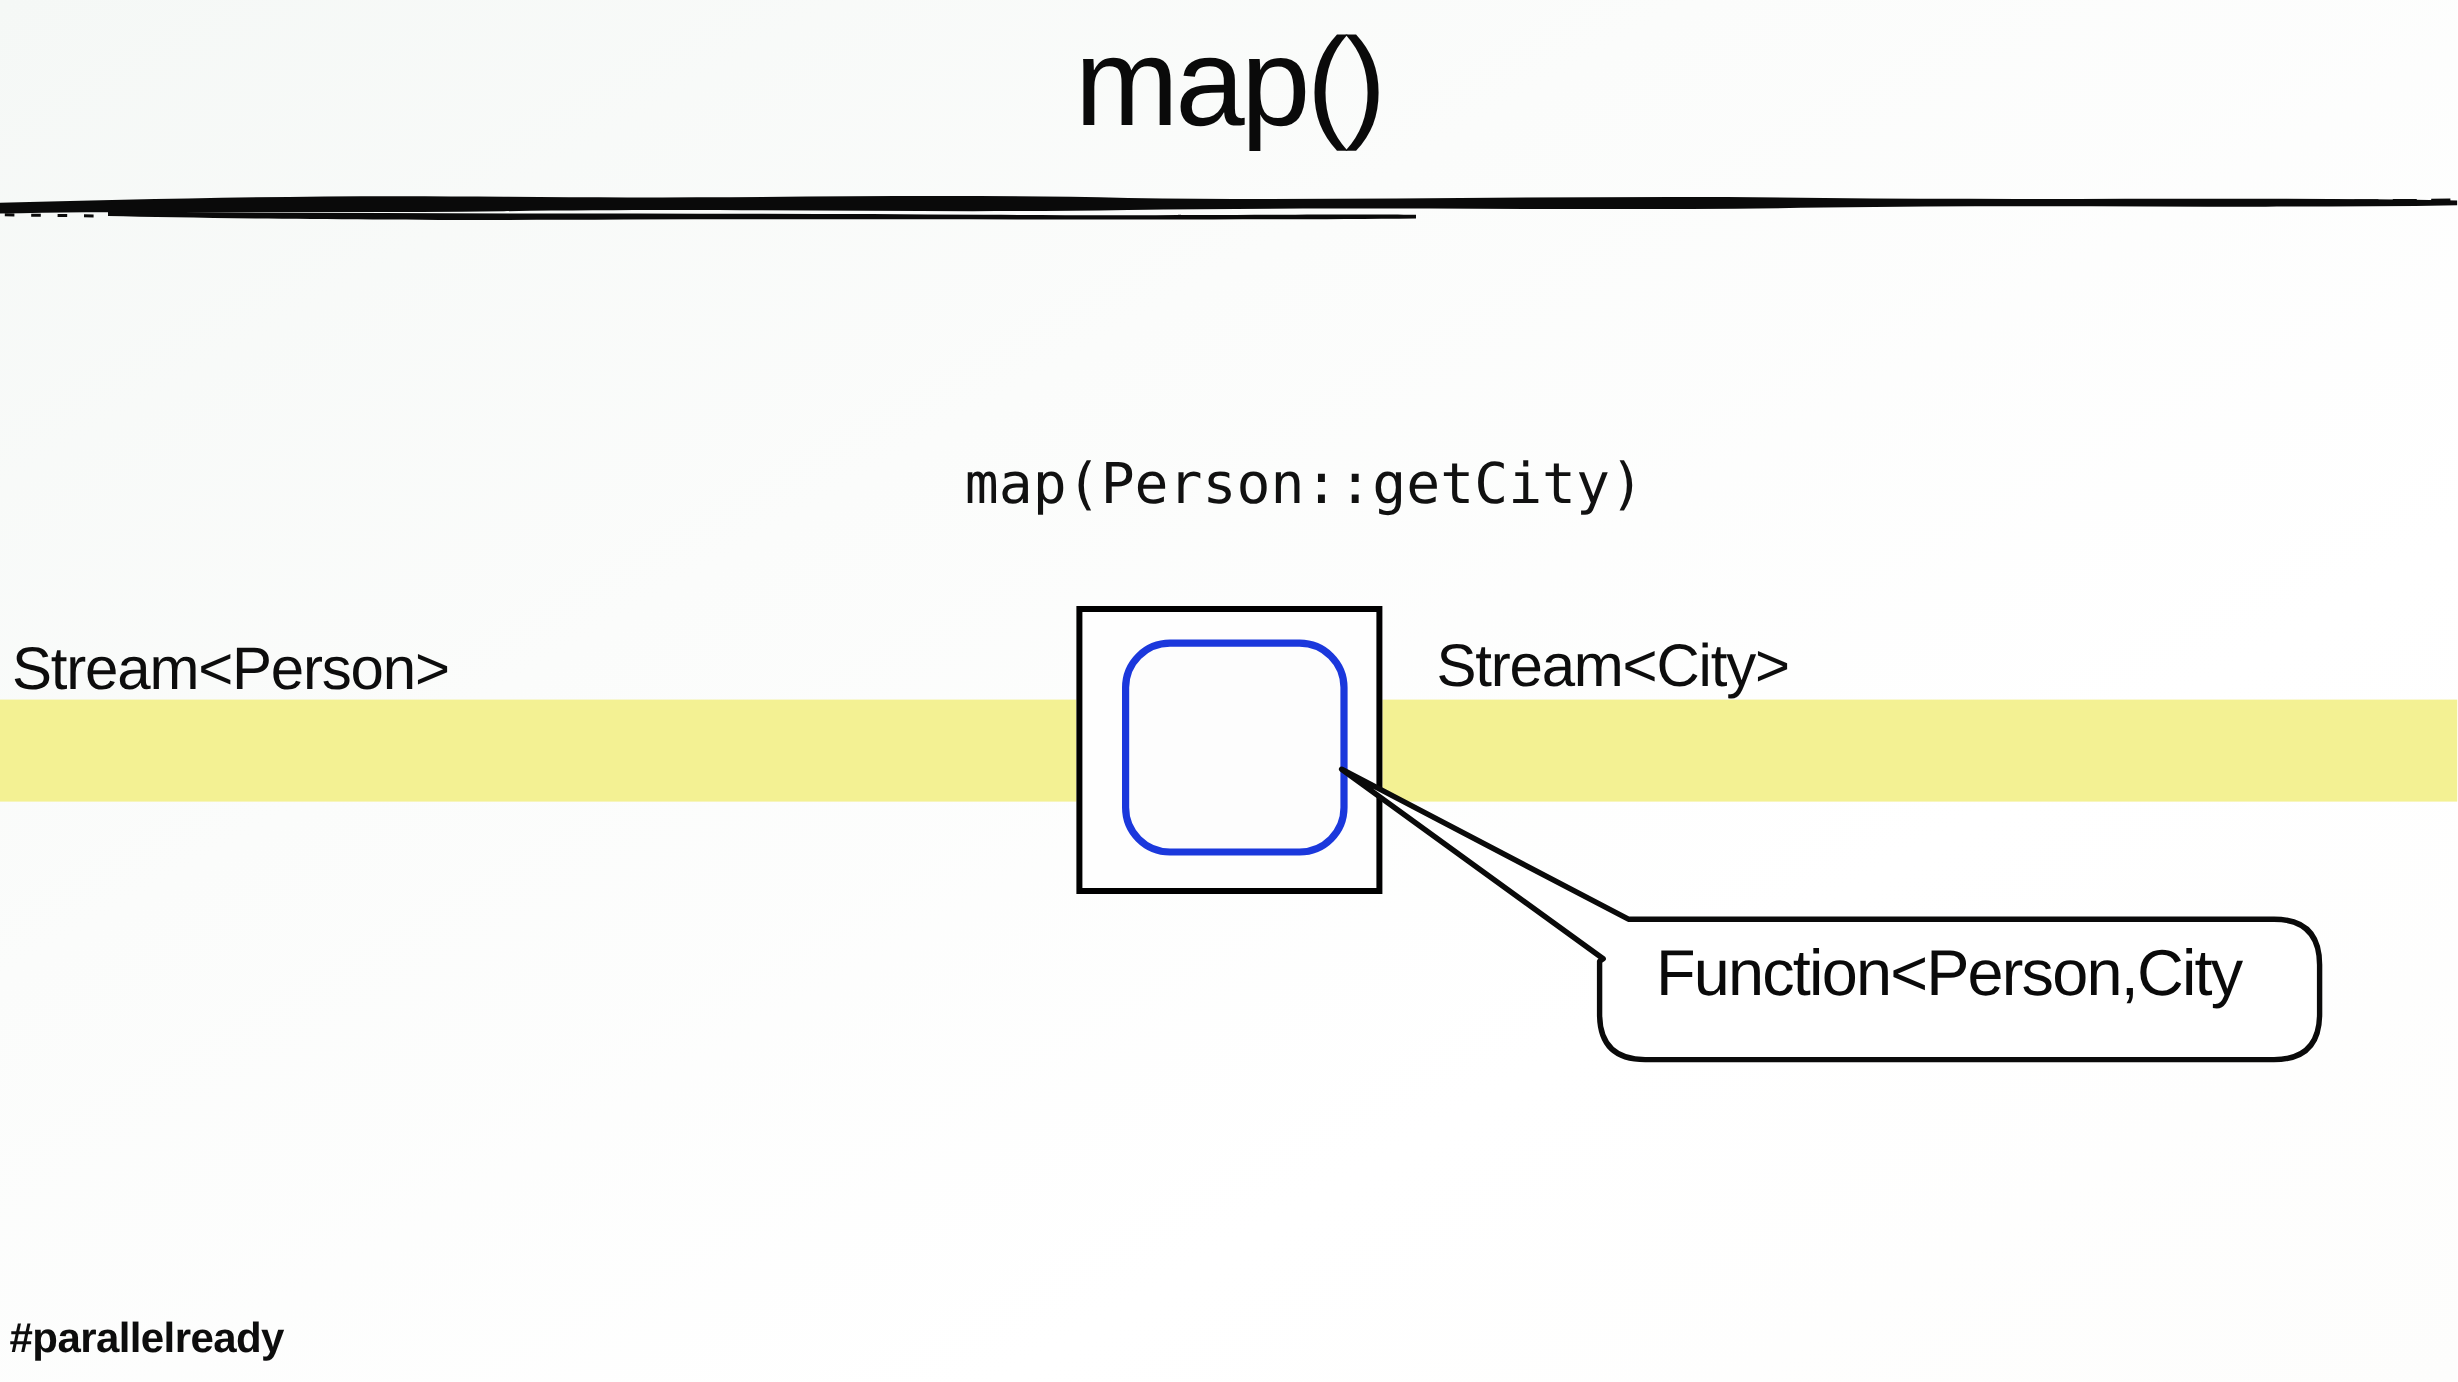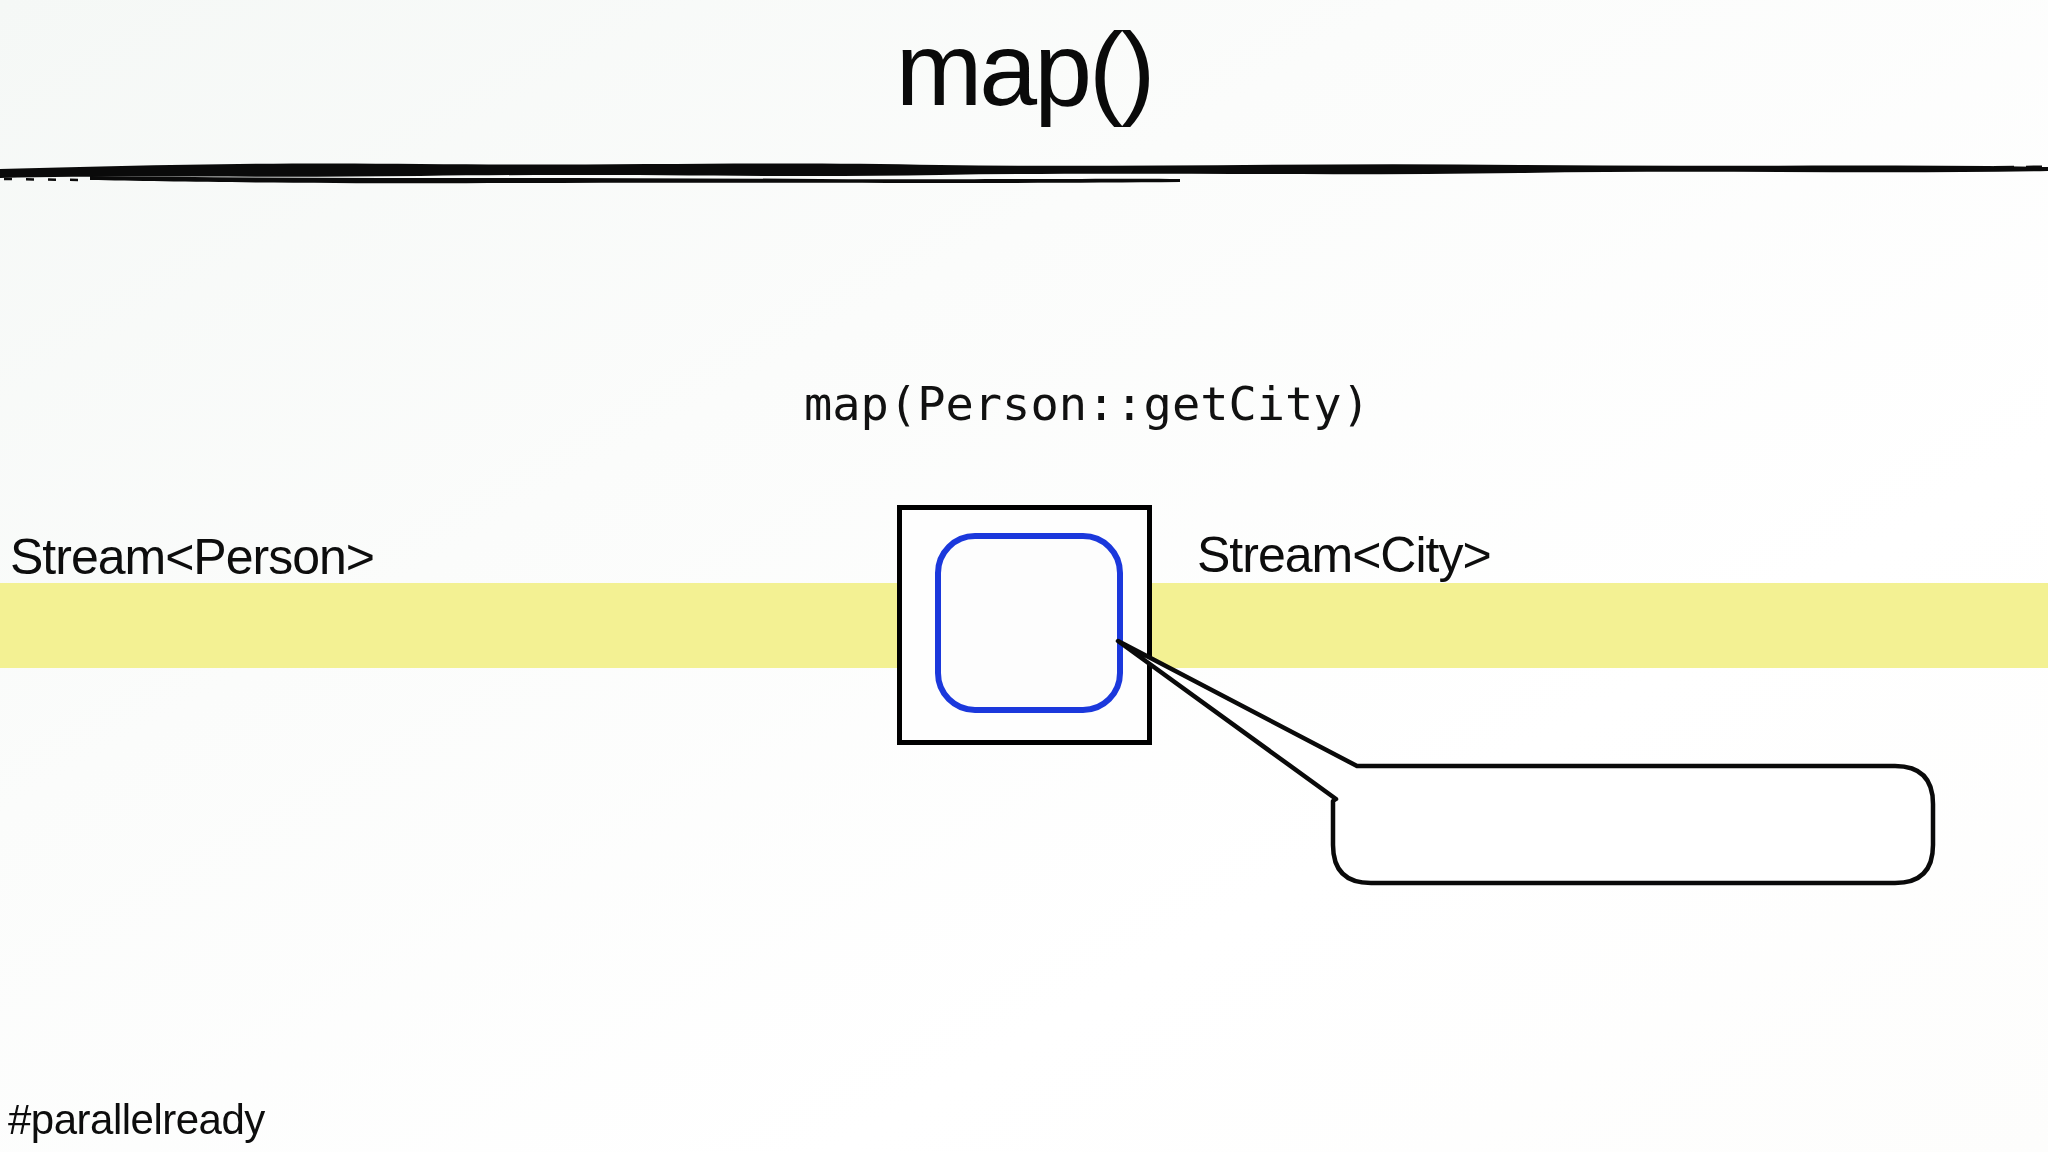--- a/index.html
+++ b/index.html
@@ -107,22 +107,22 @@
     font-size: 54px;
     font-weight: 400;
     letter-spacing: -1.5px;
     white-space: nowrap;
     color: #0a0a0a;
     z-index: 4;
   }
 
   .footer-tag {
     position: absolute;
-    font-size: 42px;
-    font-weight: 400;
+    font-size: 35px;
+    font-weight: 700;
     letter-spacing: -0.5px;
     color: #0d0d0d;
   }
   .footer-tag.left  { left: 8px;  top: 1096px; }
   .footer-tag.right { right: 18px; top: 1095px; }
 </style>
 </head>
 <body>
 
 <div class="slide">
@@ -152,16 +152,17 @@
 
   <div class="map-box">
     <div class="function-square"></div>
   </div>
 
   <svg class="callout-svg" viewBox="0 0 2048 1152">
     <path d="M1118,641 L1357,766 L1895,766
              Q1933,766 1933,804 L1933,845 Q1933,883 1895,883
              L1371,883 Q1333,883 1333,845 L1333,801 L1336,799 Z" fill="#ffffff" stroke="#0a0a0a" stroke-width="4.5" stroke-linejoin="round"></path>
   </svg>
+  <div class="callout-text">Function&lt;Person,City</div>
 
   <div class="footer-tag left">#parallelready</div>
 
 </div>
 
 </body></html>

